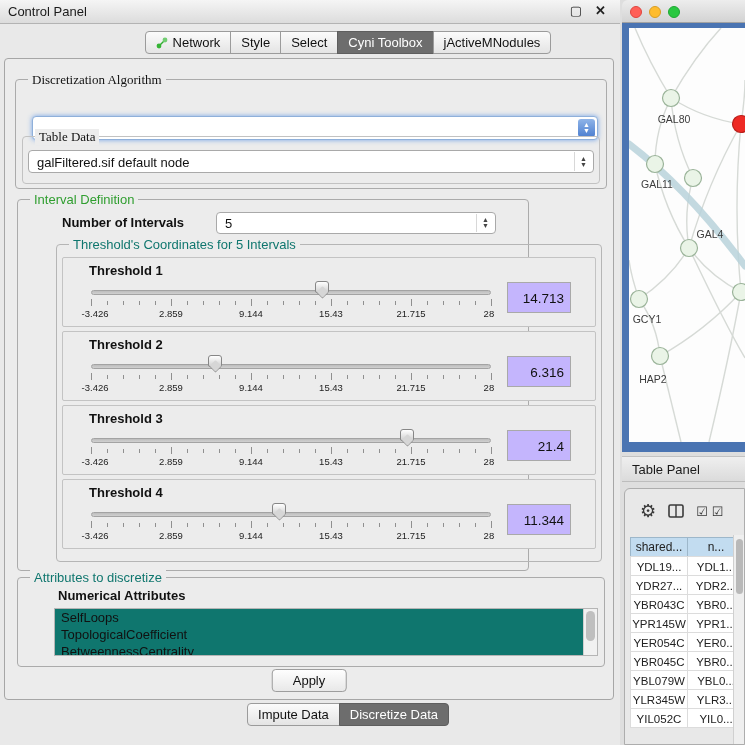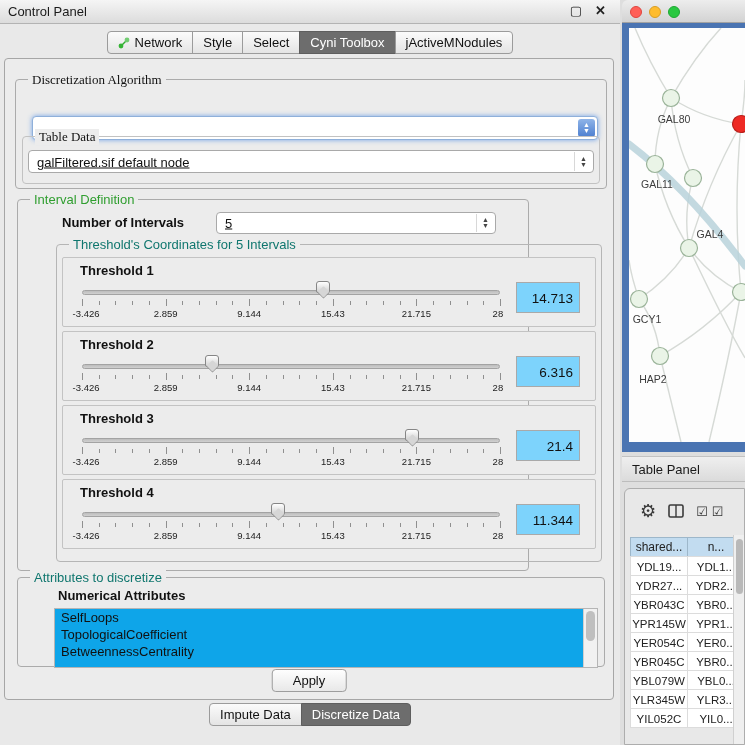--- a/index.html
+++ b/index.html
@@ -6,21 +6,21 @@
   body{font-family:"Liberation Sans",sans-serif;}
   .stage{position:relative;width:745px;height:745px;background:#dedede;overflow:hidden;}
 
   
   .cp{position:absolute;left:0;top:0;width:620px;height:745px;background:#e9e9e9;}
   .cp-titlebar{position:absolute;left:0;top:0;width:100%;height:24px;background:linear-gradient(#f5f5f5,#dcdcdc);border-bottom:1px solid #b3b3b3;box-sizing:border-box;}
   .cp-title{position:absolute;left:8px;top:4px;font-size:13px;color:#1a1a1a;}
   .win-btns{position:absolute;right:14px;top:3px;display:flex;gap:13px;font-size:13px;color:#222;}
   .win-btns span{cursor:default;}
 
-  .tabbar{position:absolute;left:0;width:620px;display:flex;justify-content:center;}
+  .tabbar{position:absolute;left:0;width:620px;display:flex;justify-content:center;padding-left:38px;}
   #top-tabs{top:31px;z-index:5;}
   #bottom-tabs{top:703px;}
   .tab{display:flex;align-items:center;gap:5px;padding:3px 10px;font-size:13px;background:linear-gradient(#fbfbfb,#e4e4e4);border:1px solid #9b9b9b;margin-left:-1px;color:#111;white-space:nowrap;}
   .tab:first-child{border-radius:4px 0 0 4px;margin-left:0;}
   .tab:last-child{border-radius:0 4px 4px 0;}
   .tab.active{background:#6d6d6d;color:#fff;border-color:#5e5e5e;}
 
   .main{position:absolute;left:4px;top:58px;width:610px;height:642px;background:#ececec;border:1px solid #a6a6a6;border-radius:4px;box-sizing:border-box;}
 
   .group{position:absolute;border:1px solid #ababab;border-radius:4px;box-sizing:border-box;}
@@ -33,44 +33,44 @@
   .algo-combo{position:absolute;left:16px;top:36px;width:566px;height:24px;background:#fff;border:1px solid #8fb0da;border-radius:4px;box-shadow:0 0 5px rgba(95,150,230,.85);box-sizing:border-box;}
   .stepper-blue{position:absolute;right:2px;top:2px;bottom:2px;width:17px;border-radius:3px;background:linear-gradient(#8fb4e8,#4d7fd0);display:flex;flex-direction:column;align-items:center;justify-content:center;}
   .stepper-blue span{font-size:7px;line-height:6px;color:#fff;}
 
   .algo-popup{position:absolute;left:4px;top:24px;width:548px;background:#fff;border:1px solid #bcbcbc;box-shadow:0 5px 12px rgba(0,0,0,.35);z-index:40;padding-bottom:3px;}
   .algo-ph{text-align:center;color:#a8a8a8;font-size:12px;padding:3px 0 1px;}
   .algo-opt{font-size:13px;padding:1px 6px;line-height:17px;color:#111;white-space:nowrap;}
   .algo-opt.first{font-weight:bold;}
 
   .combo{position:absolute;background:#fff;border:1px solid #a9a9a9;border-radius:4px;font-size:13px;color:#111;box-sizing:border-box;}
-  .combo .val{position:absolute;left:8px;top:50%;transform:translateY(-50%);white-space:nowrap;text-decoration:underline;}
+  .combo .val{position:absolute;left:8px;top:50%;transform:translateY(-50%);white-space:nowrap;}
   .stepper-gray{position:absolute;right:1px;top:1px;bottom:1px;width:17px;display:flex;flex-direction:column;align-items:center;justify-content:center;color:#444;border-left:1px solid #d8d8d8;}
   .stepper-gray span{font-size:7px;line-height:6px;}
 
   .bold-label{position:absolute;font-size:13px;font-weight:bold;color:#111;white-space:nowrap;}
 
   #threshold-blocks{position:absolute;left:5px;right:5px;top:12px;display:flex;flex-direction:column;gap:4px;}
-  .th-block{border:1px solid #c3c3c3;border-radius:2px;height:70px;padding:3px 15px 0;box-sizing:border-box;background:#ececec;}
+  .th-block{border:1px solid #c3c3c3;border-radius:2px;height:70px;padding:3px 24px 0;box-sizing:border-box;background:#ececec;}
   .th-name{font-weight:bold;font-size:13px;margin:2px 0 3px 2px;color:#111;}
   .th-row{display:flex;align-items:flex-start;}
   .slider{position:relative;flex:1;height:42px;margin:0 4px;}
   .track{position:absolute;left:0;right:0;top:9px;height:5px;background:linear-gradient(#bdbdbd,#d0d0d0);border:1px solid #a3a3a3;border-radius:3px;box-sizing:border-box;}
   .thumb{position:absolute;top:0;width:14px;height:12px;margin-left:-7px;background:linear-gradient(#ffffff,#d2d2d2);border:1px solid #868686;border-radius:3px 3px 2px 2px;z-index:2;box-sizing:border-box;}
   .thumb::after{content:'';position:absolute;left:2px;bottom:-4.5px;width:8px;height:8px;background:#d6d6d6;border-right:1px solid #868686;border-bottom:1px solid #868686;transform:rotate(45deg);border-radius:1px;}
   .ticks{position:absolute;left:0;right:0;top:18px;height:8px;}
   .tick{position:absolute;top:2px;width:1px;height:4px;background:#8f8f8f;}
   .tick.major{top:0;height:7px;}
   .tick-labels{position:absolute;left:0;right:0;top:27px;height:12px;}
   .tick-labels span{position:absolute;transform:translateX(-50%);font-size:9.5px;color:#222;white-space:nowrap;}
   .tick-labels span:first-child{transform:translateX(-35%);}
   .tick-labels span:last-child{transform:translateX(-70%);}
-  .val-box{width:64px;height:31px;background:#7dd3fc;border:1px solid #a9a9a9;font-size:13.5px;text-align:right;padding:0 6px;line-height:31px;box-sizing:border-box;margin-left:12px;margin-top:1px;color:#111;}
-
-  .attr-list{position:absolute;left:36px;top:30px;width:544px;height:60px;background:#0ea5e9;border:1px solid #b5b5b5;overflow:hidden;font-size:13px;box-sizing:border-box;}
+  .val-box{width:64px;height:31px;background:#c4b5fd;border:1px solid #a9a9a9;font-size:13.5px;text-align:right;padding:0 6px;line-height:31px;box-sizing:border-box;margin-left:12px;margin-top:1px;color:#111;}
+
+  .attr-list{position:absolute;left:36px;top:30px;width:544px;height:48px;background:#0f766e;border:1px solid #b5b5b5;overflow:hidden;font-size:13px;box-sizing:border-box;}
   .attr-item{padding:0 6px;line-height:17px;color:#111;white-space:nowrap;}
   .attr-scroll{position:absolute;right:0;top:0;bottom:0;width:14px;background:#f1f1f1;border-left:1px solid #cfcfcf;box-sizing:border-box;}
   .attr-thumb{position:absolute;left:2px;top:2px;width:9px;height:30px;background:#bfbfbf;border-radius:5px;}
 
   .apply{position:absolute;left:50%;transform:translateX(-50%);top:610px;padding:3px 20px;font-size:13px;background:linear-gradient(#fefefe,#e8e8e8);border:1px solid #9d9d9d;border-radius:4px;color:#111;}
 
   
   .netwin{position:absolute;left:622px;top:0;width:123px;height:452px;}
   .net-titlebar{position:absolute;left:0;top:0;right:0;height:23px;background:linear-gradient(#ededed,#d3d3d3);border-bottom:1px solid #a2a2a2;border-top-left-radius:6px;box-sizing:border-box;}
   .tl{position:absolute;top:5.5px;width:12px;height:12px;border-radius:50%;box-sizing:border-box;}

